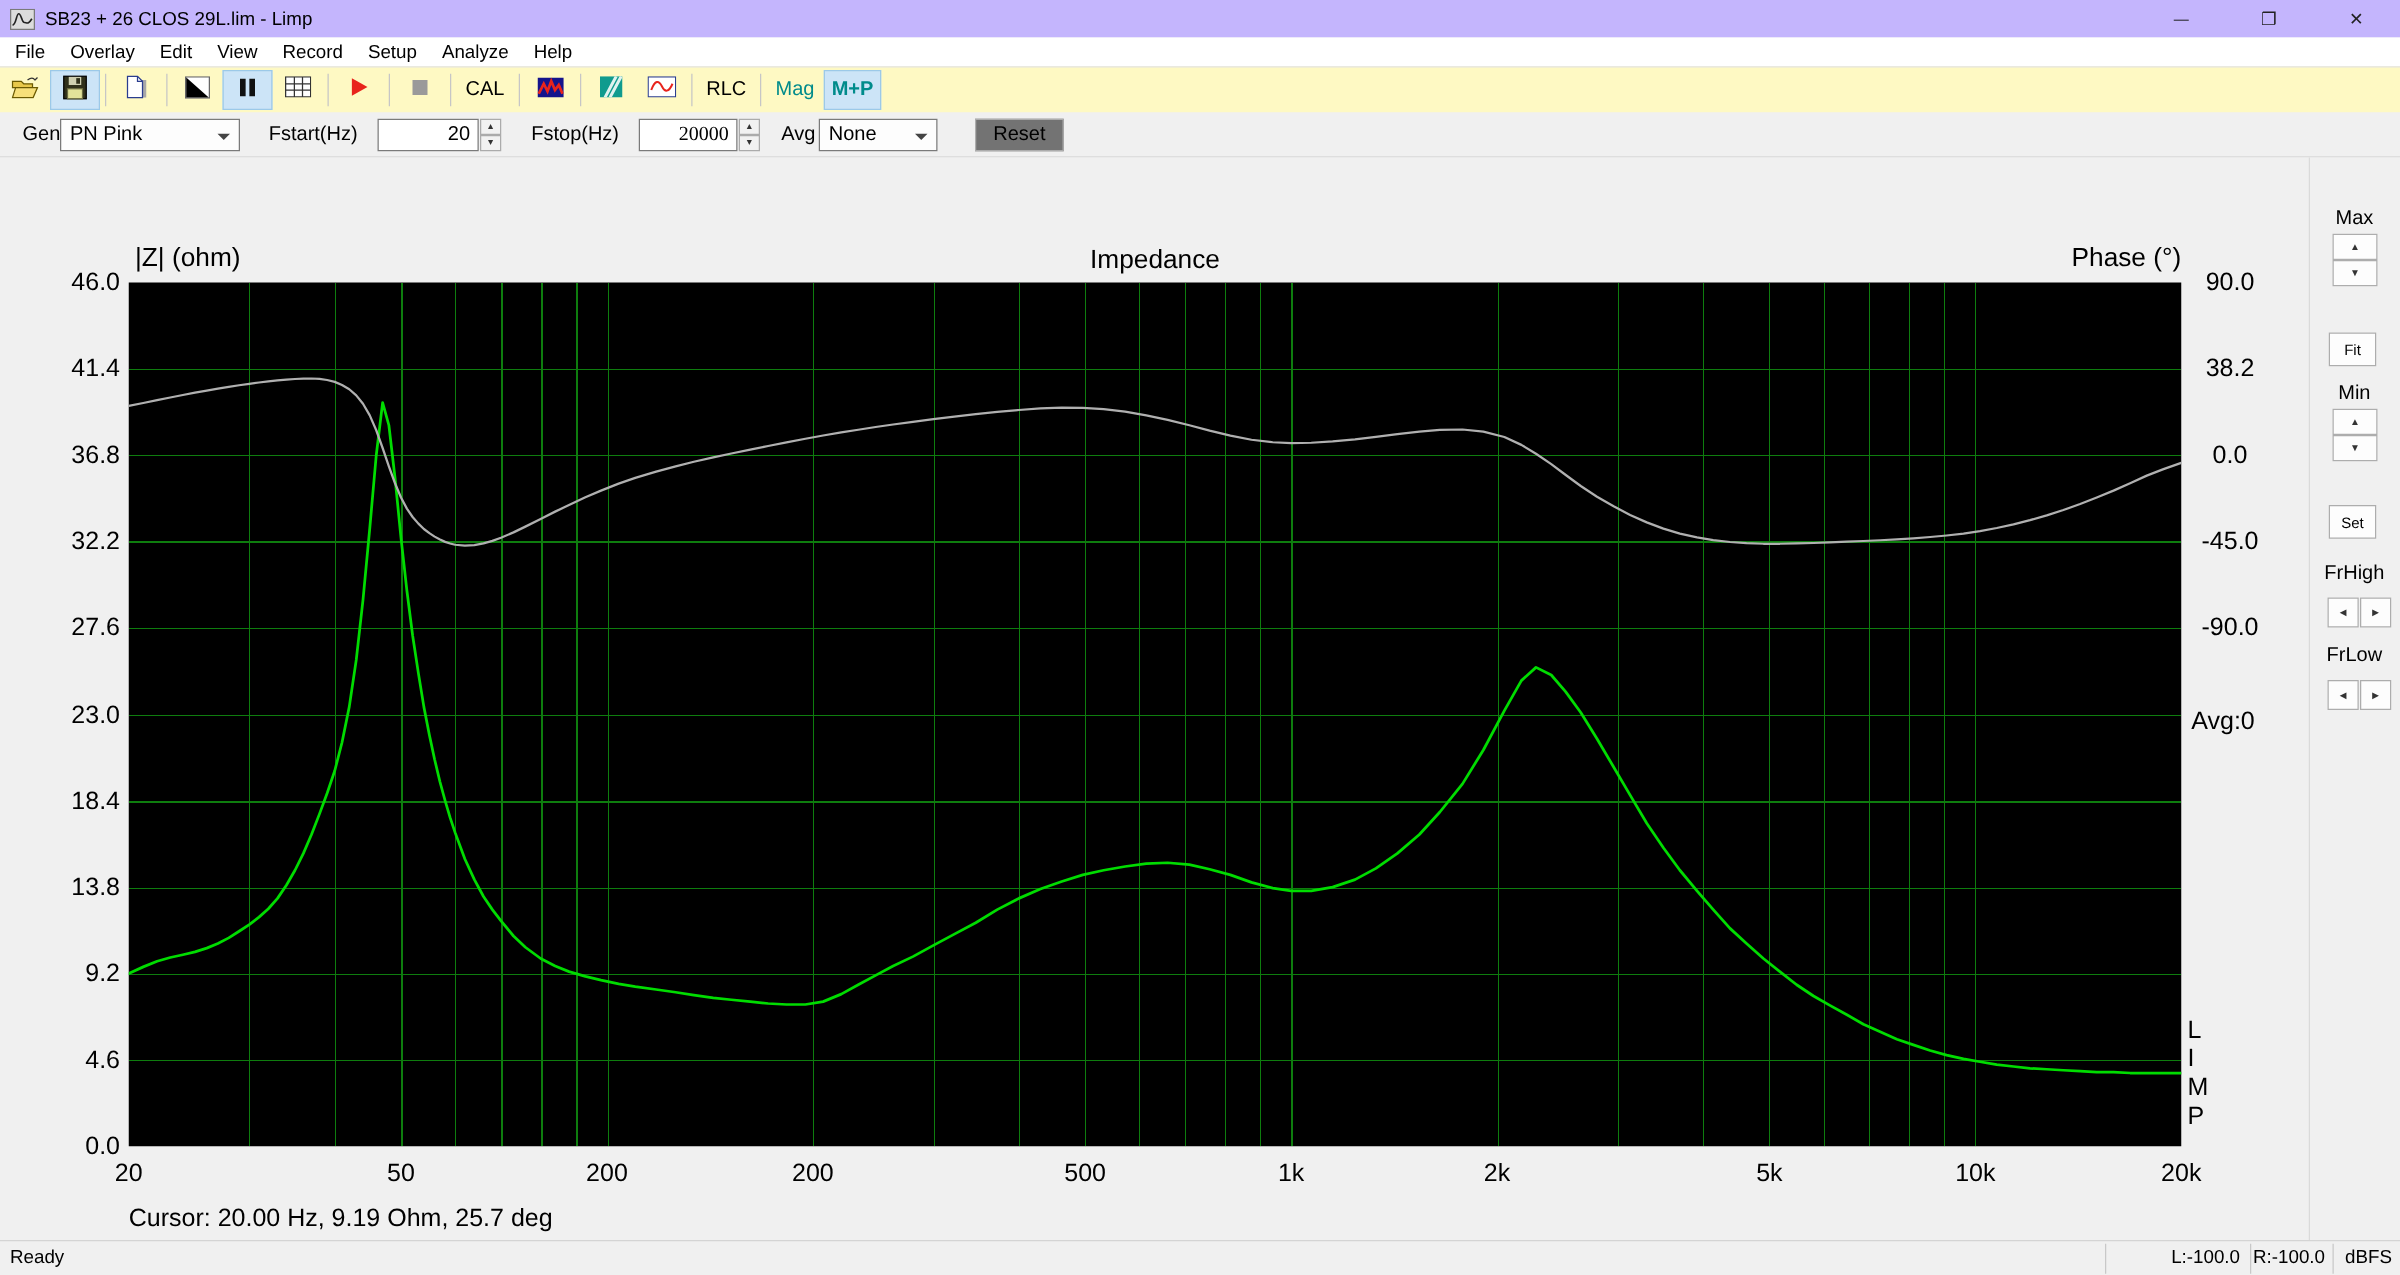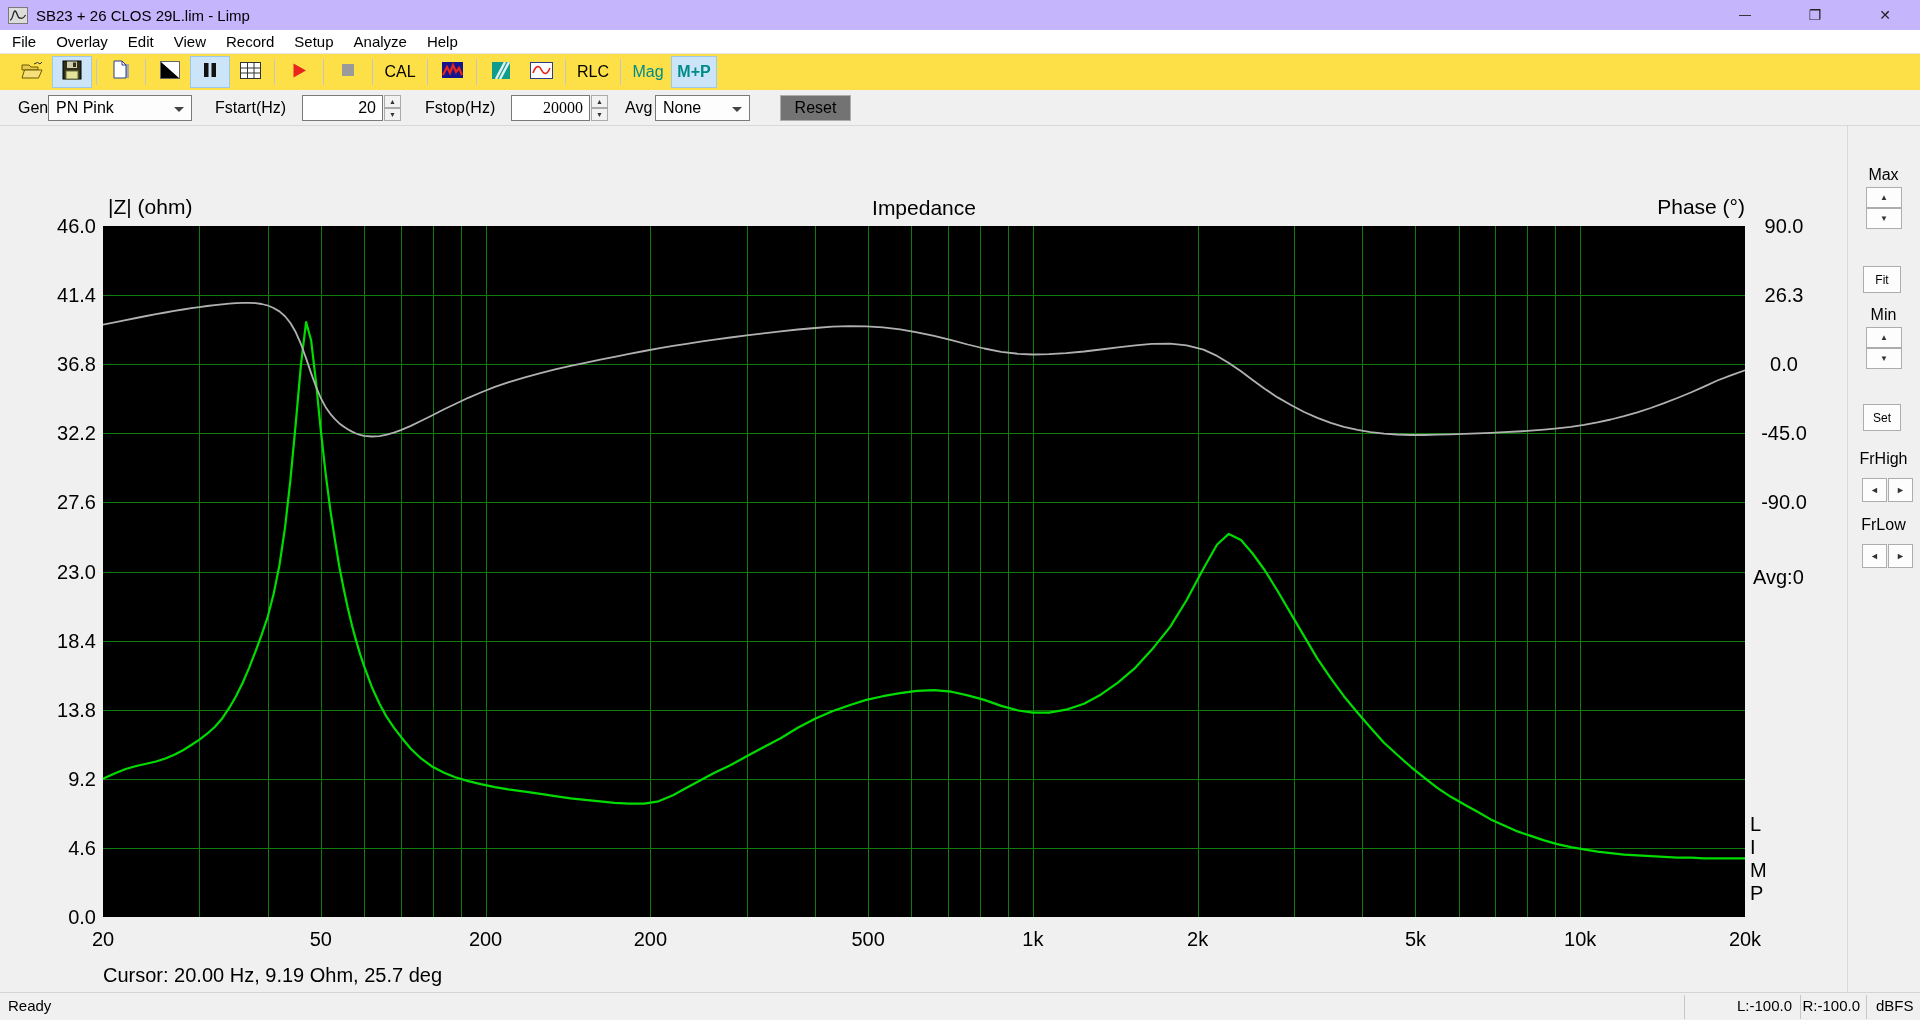--- a/index.html
+++ b/index.html
@@ -11,21 +11,21 @@
   .title-icon { margin-left:8px; width:20px; height:17px; display:flex; }
   .title-text { margin-left:8px; font-size:15px; }
   .win-btns { position:absolute; right:0; top:0; height:30px; display:flex; }
   .win-btn { width:70px; height:30px; display:flex; align-items:center; justify-content:center; font-size:14px; color:#222; }
 
   
   .menubar { position:absolute; left:0; top:30px; width:1920px; height:23px; background:#ffffff; display:flex; align-items:center; padding-left:2px; }
   .menu-item { padding:0 10px; height:100%; display:flex; align-items:center; font-size:15px; }
 
   
-  .toolbar { position:absolute; left:0; top:53px; width:1920px; height:37px; background:#fde047; border-top:1px solid #e4e4e4; display:flex; align-items:center; padding-left:12px; }
+  .toolbar { position:absolute; left:0; top:53px; width:1920px; height:37px; background:#fef9c3; border-top:1px solid #e4e4e4; display:flex; align-items:center; padding-left:0; }
   .tb-btn { width:40px; height:32px; display:flex; align-items:center; justify-content:center; border:1px solid transparent; flex:0 0 auto; }
   .tb-btn.text { width:46px; font-size:16px; }
   .tb-btn.teal { color:#008b8b; }
   .tb-btn.hl { background:#cce4f7; border-color:#9cc9e8;font-weight:bold; }
   .tb-sep { width:1px; height:26px; background:#c6c6c6; margin:0 4px; flex:0 0 auto; }
 
   
   .controlbar { position:absolute; left:0; top:90px; width:1920px; height:36px; background:#f0f0f0; border-bottom:1px solid #d8d8d8; }
   .cb-label { position:absolute; top:0; height:36px; display:flex; align-items:center; font-size:16px; }
   .combo { position:absolute; top:5px; height:26px; background:#fdfdfd; border:1px solid #7a7a7a; display:flex; align-items:center; padding-left:7px; font-size:16px; }
@@ -259,21 +259,21 @@
       <span class="ytick left" style="top: 365.4px;">27.6</span>
       <span class="ytick left" style="top: 434.5px;">23.0</span>
       <span class="ytick left" style="top: 503.6px;">18.4</span>
       <span class="ytick left" style="top: 572.7px;">13.8</span>
       <span class="ytick left" style="top: 641.8px;">9.2</span>
       <span class="ytick left" style="top: 710.9px;">4.6</span>
       <span class="ytick left" style="top: 780px;">0.0</span>
     </div>
   <div>
       <span class="ytick right" style="top: 89px;">90.0</span>
-      <span class="ytick right" style="top: 158.1px;">26.3</span>
+      <span class="ytick right" style="top: 158.1px;">38.2</span>
       <span class="ytick right" style="top: 227.2px;">0.0</span>
       <span class="ytick right" style="top: 296.3px;">-45.0</span>
       <span class="ytick right" style="top: 365.4px;">-90.0</span>
     </div>
   <div>
       <span class="xtick" style="left: 103px;">20</span>
       <span class="xtick" style="left: 320.806px;">50</span>
       <span class="xtick" style="left: 485.57px;">200</span>
       <span class="xtick" style="left: 650.333px;">200</span>
       <span class="xtick" style="left: 868.139px;">500</span>

